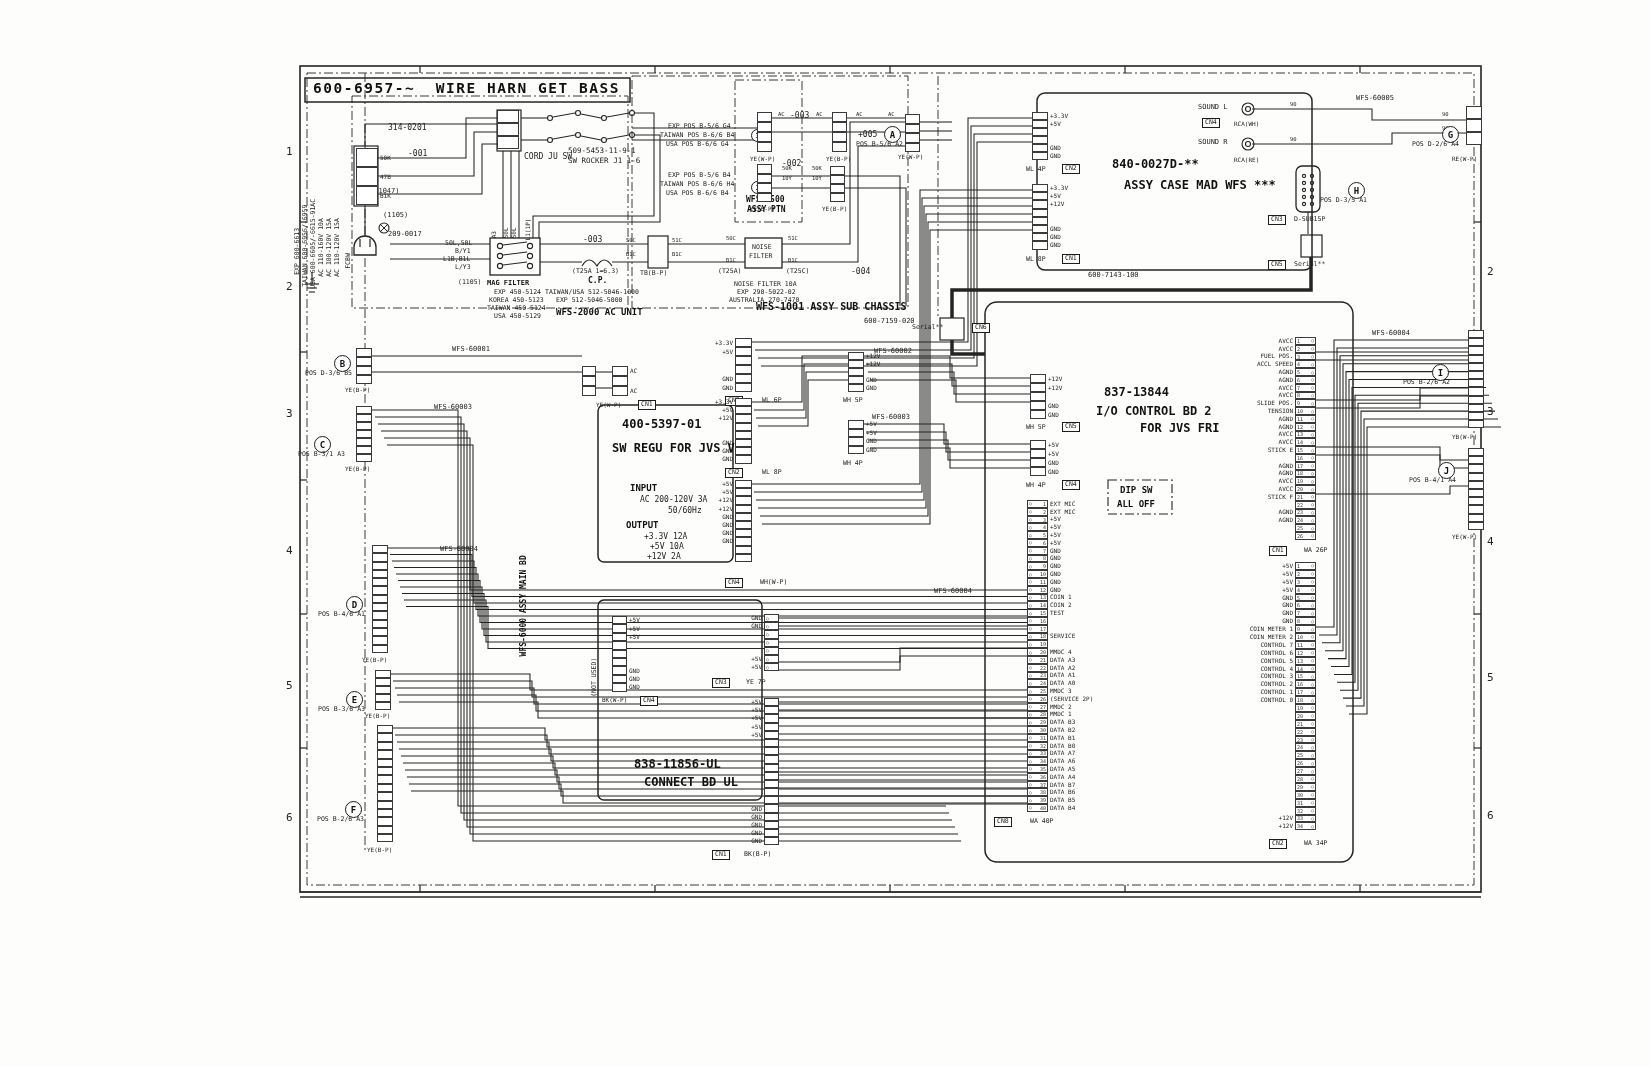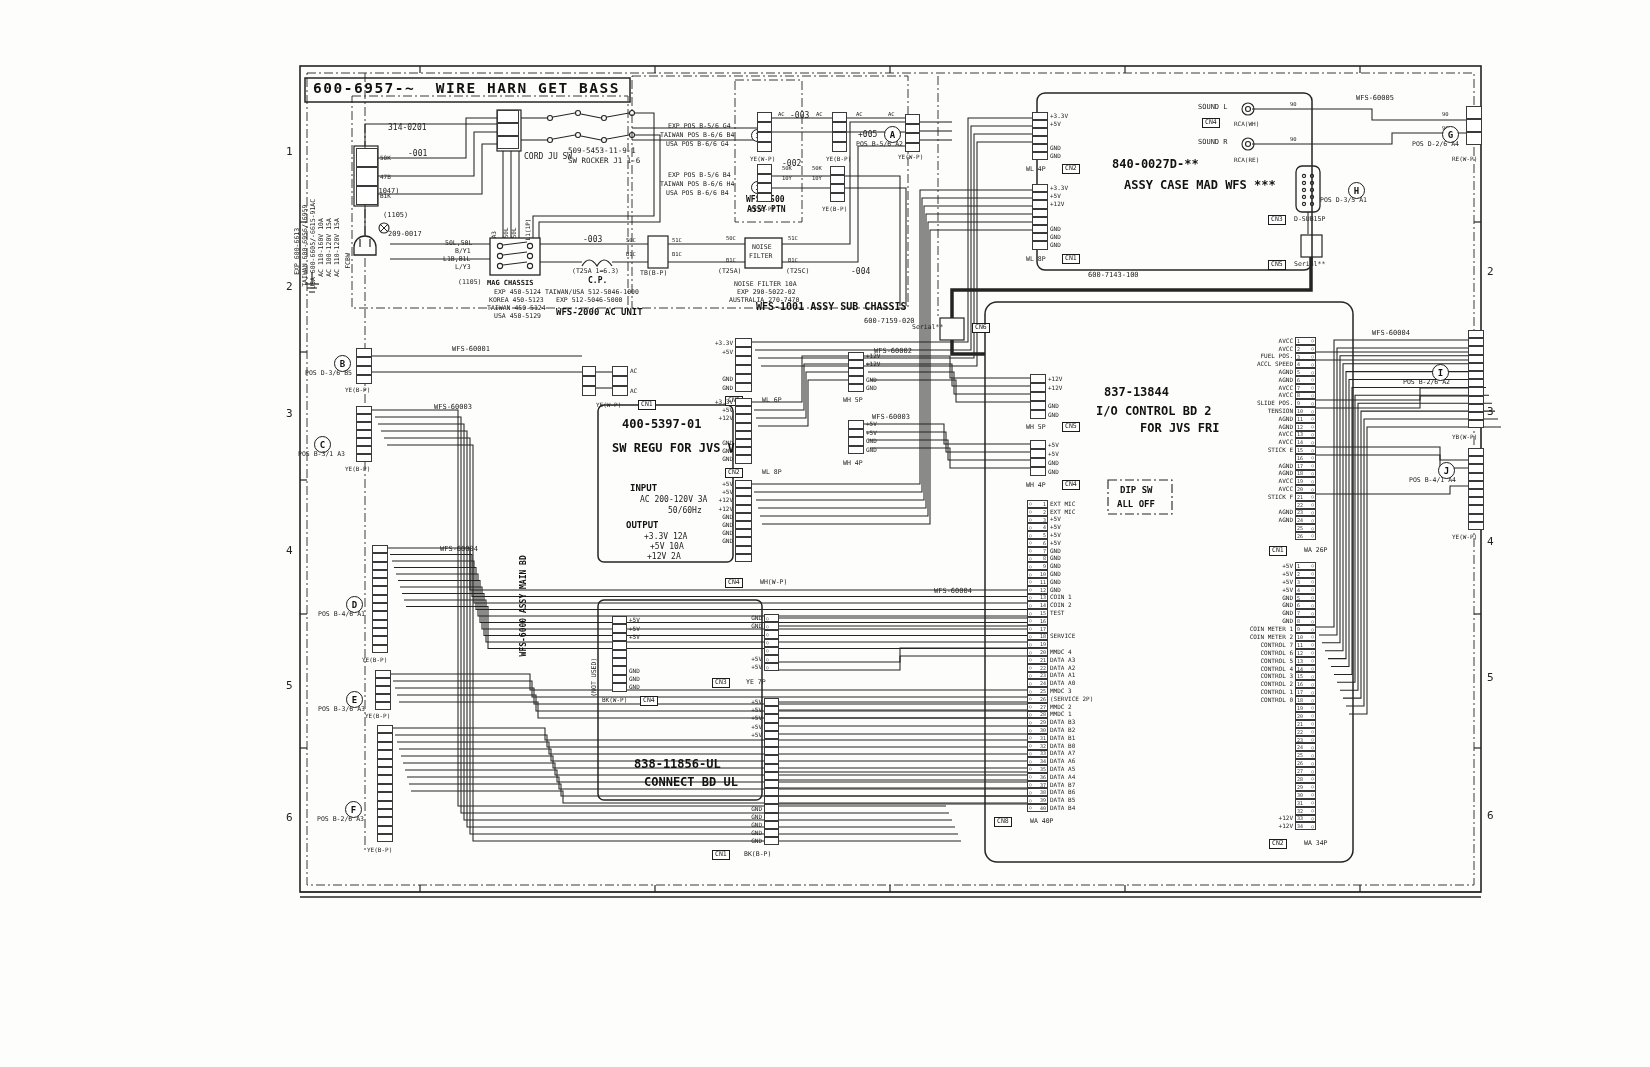--- a/index.html
+++ b/index.html
@@ -284,21 +284,21 @@
       <span class="lbl" style="left: 568px; top: 157px; font-size: 7.5px;">SW ROCKER J1 1-6</span>
       <span class="lbl" style="left: 497px; top: 232px; font-size: 6px; transform: rotate(-90deg);">A3</span>
       <span class="lbl" style="left: 509px; top: 232px; font-size: 6px; transform: rotate(-90deg);">50L</span>
       <span class="lbl" style="left: 517px; top: 232px; font-size: 6px; transform: rotate(-90deg);">50L</span>
       <span class="lbl" style="left: 531px; top: 234px; font-size: 6px; transform: rotate(-90deg);">L1(1P)</span>
       <span class="lbl" style="left: 445px; top: 240px; font-size: 6.5px;">50L,50L</span>
       <span class="lbl" style="left: 455px; top: 248px; font-size: 6.5px;">B/Y1</span>
       <span class="lbl" style="left: 443px; top: 256px; font-size: 6.5px;">L1B,B1L</span>
       <span class="lbl" style="left: 455px; top: 264px; font-size: 6.5px;">L/Y3</span>
       <span class="lbl" style="left: 458px; top: 279px; font-size: 6.5px;">(1105)</span>
-      <span class="lbl b" style="left: 487px; top: 280px; font-size: 7px;">MAG CHASSIS</span>
+      <span class="lbl b" style="left: 487px; top: 280px; font-size: 7px;">MAG FILTER</span>
       <span class="lbl" style="left: 494px; top: 289px; font-size: 6.5px;">EXP 450-5124</span>
       <span class="lbl" style="left: 489px; top: 297px; font-size: 6.5px;">KOREA 450-5123</span>
       <span class="lbl" style="left: 487px; top: 305px; font-size: 6.5px;">TAIWAN 450-5124</span>
       <span class="lbl" style="left: 494px; top: 313px; font-size: 6.5px;">USA 450-5129</span>
       <span class="lbl" style="left: 572px; top: 268px; font-size: 6.5px;">(T25A 1=6.3)</span>
       <span class="lbl b" style="left: 588px; top: 277px; font-size: 8px;">C.P.</span>
       <span class="lbl" style="left: 545px; top: 289px; font-size: 6.5px;">TAIWAN/USA 512-5046-1000</span>
       <span class="lbl" style="left: 556px; top: 297px; font-size: 6.5px;">EXP 512-5046-5000</span>
       <span class="lbl b" style="left: 556px; top: 308px; font-size: 9px;">WFS-2000 AC UNIT</span>
       <span class="lbl" style="left: 583px; top: 236px; font-size: 8px;">-003</span>

